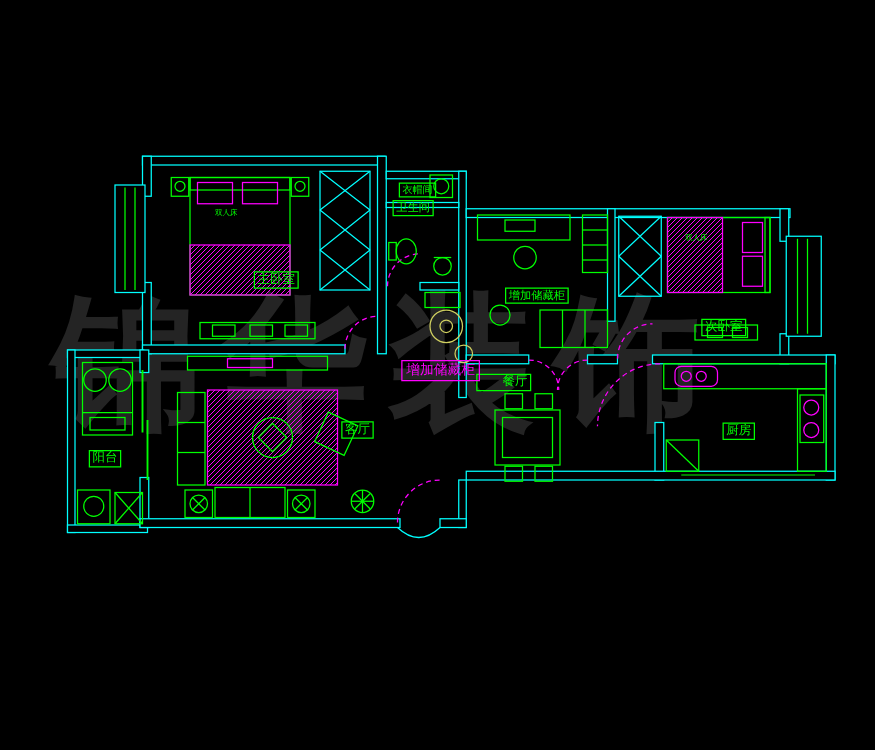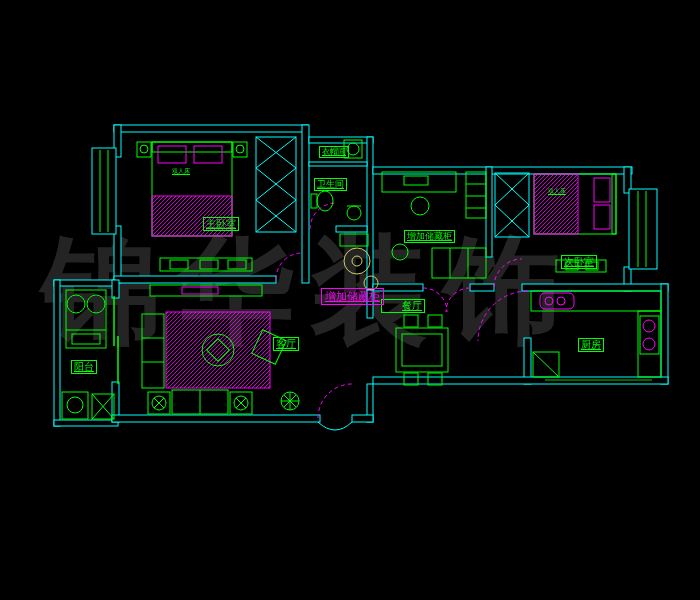--- a/index.html
+++ b/index.html
@@ -2,21 +2,21 @@
 <html><head>
 <meta charset="utf-8">
 <style>
   html,body{margin:0;padding:0;background:#000;}
   .canvas{position:relative;width:700px;height:600px;background:#000;overflow:hidden;
           font-family:"Liberation Sans",sans-serif;}
   .watermark{position:absolute;left:42px;top:212px;z-index:0;
              font-family:"Liberation Serif",serif;font-weight:bold;
              font-size:118px;letter-spacing:16px;color:#242424;white-space:nowrap;}
   svg.plan{position:absolute;left:0;top:0;z-index:1;}
-  .lbl{position:absolute;z-index:2;line-height:1.2;white-space:nowrap;text-decoration:underline;}
+  .lbl{position:absolute;z-index:2;line-height:1.2;white-space:nowrap;}
   .green{color:#00ff00;}
   .magenta{color:#ff00ff;margin-left:37px;}
   .boxed{border:1px solid #00ff00;padding:0 2px;}
   .boxed.magenta{border-color:#ff00ff;padding:1px 3px;}
   .fs6{font-size:6px;}
   .fs8{font-size:8px;}
   .fs9{font-size:9px;}
   .fs10{font-size:10px;}
   .fs11{font-size:11px;}
   .title{position:absolute;right:10px;top:540px;z-index:2;color:#ffffff;
@@ -220,21 +220,21 @@
       <rect x="62" y="392" width="26" height="27"></rect>
       <circle cx="75" cy="405" r="8"></circle>
       <rect x="92" y="394" width="22" height="25"></rect>
       <line x1="92" y1="394" x2="114" y2="419"></line>
       <line x1="114" y1="394" x2="92" y2="419"></line>
     </g>
   </svg>
 
   <div class="lbl green boxed fs10" style="left:203px;top:217px;">主卧室</div>
   <div class="lbl green boxed fs8" style="left:319px;top:146px;">衣帽间</div>
-  <div class="lbl green boxed fs9" style="left:314px;top:178px;">卫生间</div>
+  <div class="lbl green boxed fs9" style="left:314px;top:160px;">卫生间</div>
   <div class="lbl green boxed fs9" style="left:404px;top:230px;">增加储藏柜</div>
   <div class="lbl green boxed fs10" style="left:549px;top:255px;margin-left:12px;">次卧室</div>
   <div class="lbl green boxed fs10" style="left:71px;top:360px;">阳台</div>
   <div class="lbl green boxed fs10" style="left:273px;top:337px;">客厅</div>
   <div class="lbl green boxed fs10" style="left:381px;top:299px;padding-left:20px;">餐厅</div>
   <div class="lbl green boxed fs10" style="left:578px;top:338px;">厨房</div>
 
   <div class="lbl green fs6" style="left:172px;top:168px;">双人床</div>
   <div class="lbl green fs6" style="left:548px;top:188px;">双人床</div>
 

